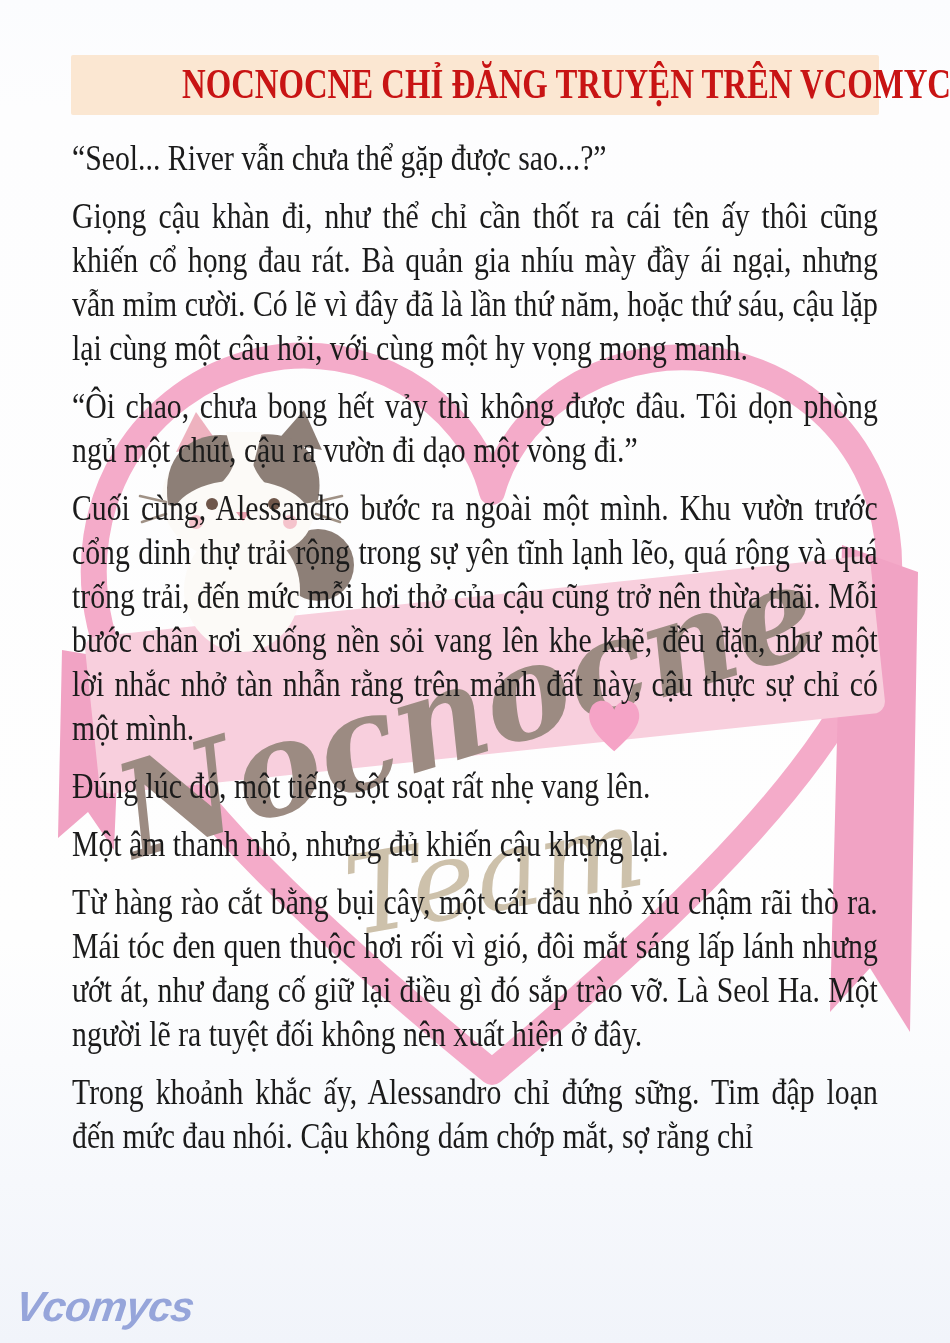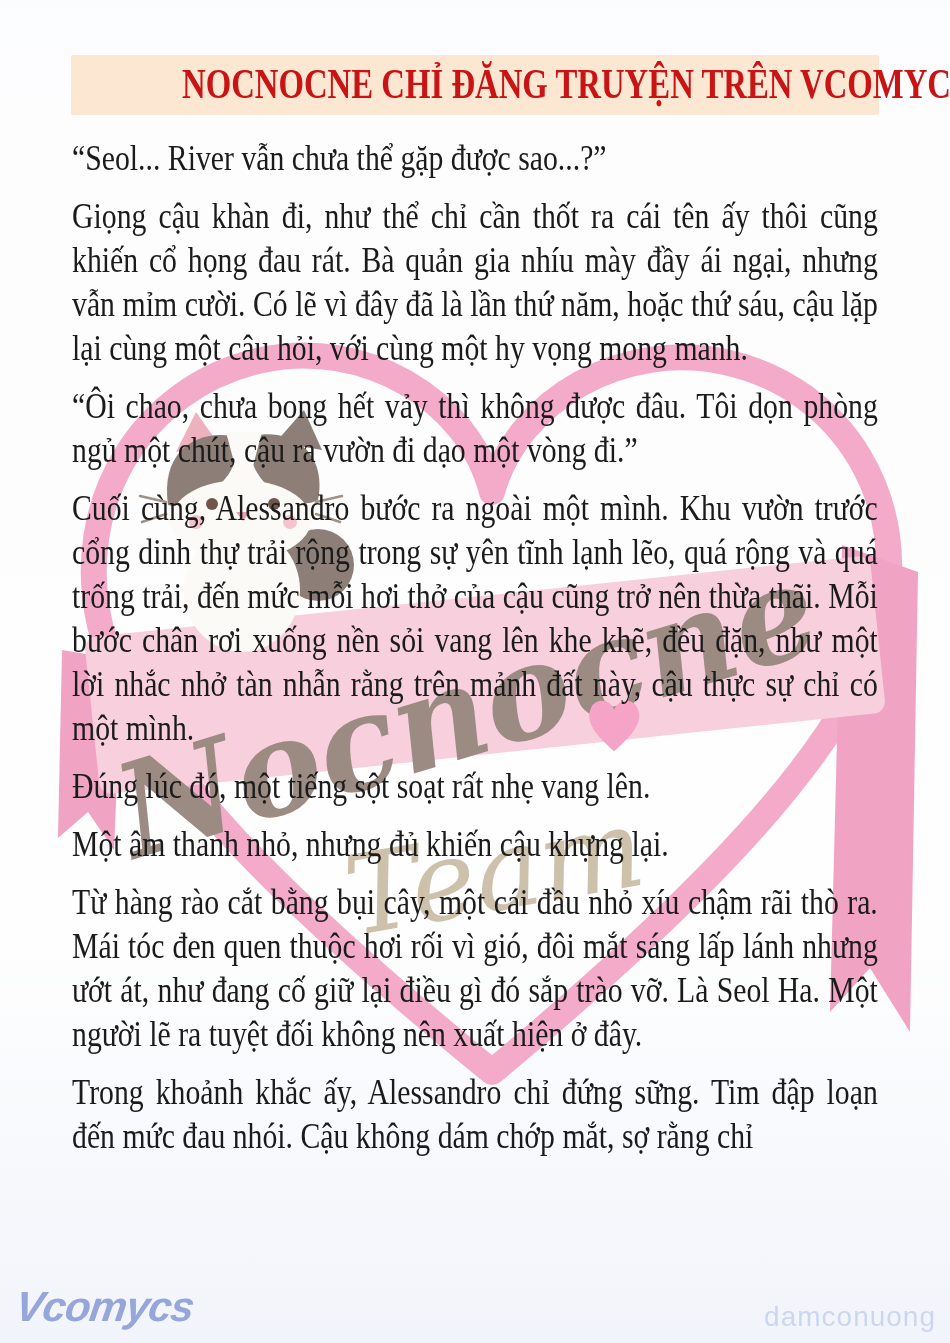--- a/index.html
+++ b/index.html
@@ -114,15 +114,14 @@
       <p>“Ôi chao, chưa bong hết vảy thì không được đâu. Tôi dọn phòng ngủ một chút, cậu ra vườn đi dạo một vòng đi.”</p>
       <p>Cuối cùng, Alessandro bước ra ngoài một mình. Khu vườn trước cổng dinh thự trải rộng trong sự yên tĩnh lạnh lẽo, quá rộng và quá trống trải, đến mức mỗi hơi thở của cậu cũng trở nên thừa thãi. Mỗi bước chân rơi xuống nền sỏi vang lên khe khẽ, đều đặn, như một lời nhắc nhở tàn nhẫn rằng trên mảnh đất này, cậu thực sự chỉ có một mình.</p>
       <p>Đúng lúc đó, một tiếng sột soạt rất nhẹ vang lên.</p>
       <p>Một âm thanh nhỏ, nhưng đủ khiến cậu khựng lại.</p>
       <p>Từ hàng rào cắt bằng bụi cây, một cái đầu nhỏ xíu chậm rãi thò ra. Mái tóc đen quen thuộc hơi rối vì gió, đôi mắt sáng lấp lánh nhưng ướt át, như đang cố giữ lại điều gì đó sắp trào vỡ. Là Seol Ha. Một người lẽ ra tuyệt đối không nên xuất hiện ở đây.</p>
       <p>Trong khoảnh khắc ấy, Alessandro chỉ đứng sững. Tim đập loạn đến mức đau nhói. Cậu không dám chớp mắt, sợ rằng chỉ</p>
     </div>
   </div>
 
   <div class="footer-logo">Vcomycs</div>
-  <div class="footer-credit">damconuong</div>
 
 </div>
 
 </body></html>

